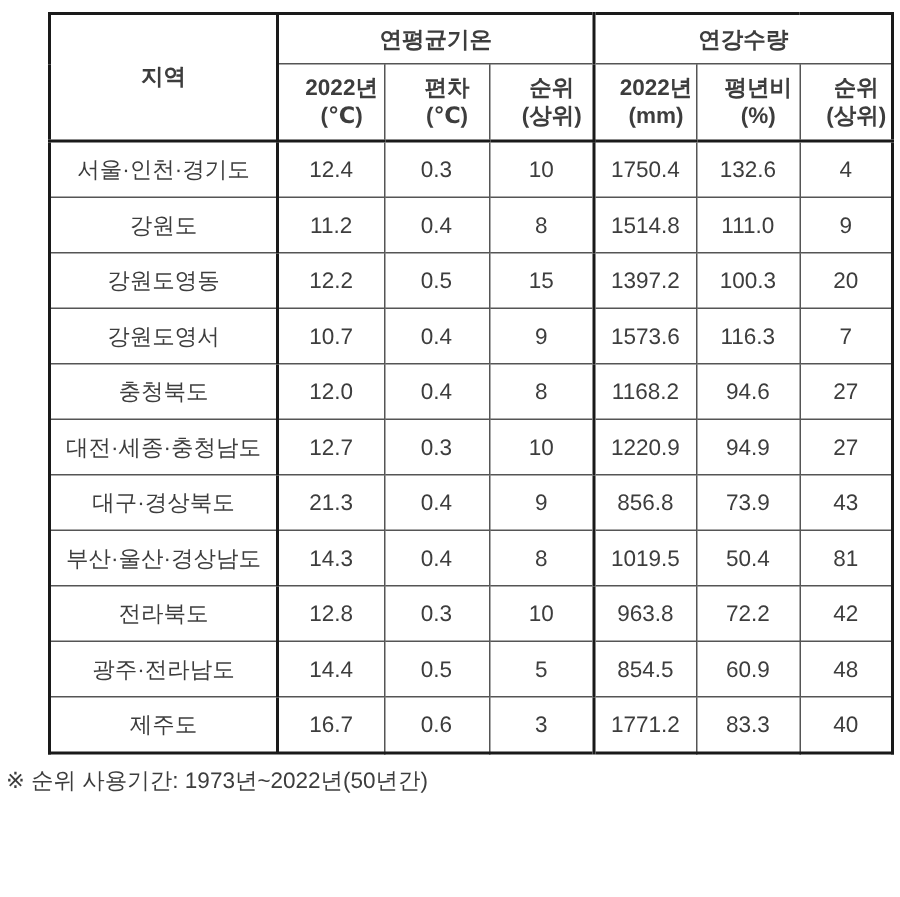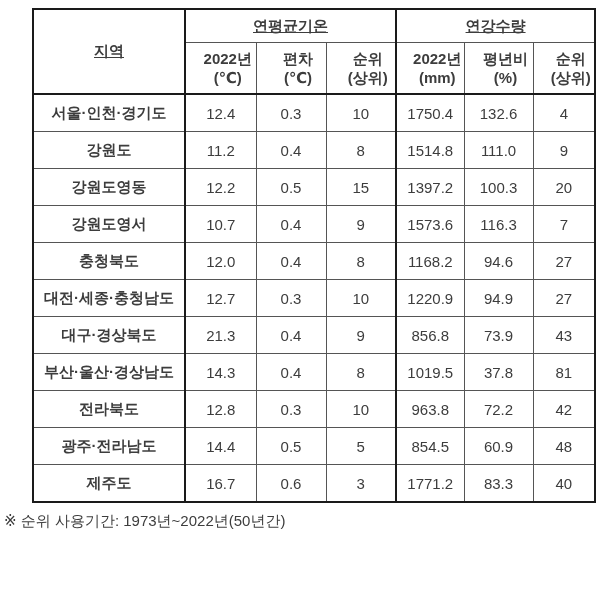--- a/index.html
+++ b/index.html
@@ -36,32 +36,31 @@
     overflow: hidden;
   }
   .thick-r { border-right: 2px solid #1a1a1a !important; }
   th.region-h {
     font-weight: bold;
     border-bottom: 2px solid #1a1a1a !important;
   }
   tr.grp-row th {
     height: 32px;
     font-weight: bold;
-    text-decoration: underline;
   }
   tr.sub-row th {
     height: 50px;
     font-weight: bold;
     white-space: pre-line;
     line-height: 19px;
     border-bottom: 2px solid #1a1a1a !important;
     padding-left: 14px;
   }
   tbody td { height: 36px; font-weight: normal; }
-  tbody td.region { font-weight: bold; border-radius: 14px; }
+  tbody td.region { font-weight: normal; border-radius: 14px; }
   .footnotes {
     position: absolute;
     left: 4px;
     top: 511px;
     font-size: 15px;
     color: #3d3d3d;
   }
   .footnotes .fn {
     line-height: 20px;
     margin-bottom: 10px;
@@ -167,21 +166,21 @@
           <td>856.8</td>
           <td>73.9</td>
           <td>43</td>
         </tr>
         <tr>
           <td class="region thick-r">부산·울산·경상남도</td>
           <td>14.3</td>
           <td>0.4</td>
           <td class="thick-r">8</td>
           <td>1019.5</td>
-          <td>37.8</td>
+          <td>50.4</td>
           <td>81</td>
         </tr>
         <tr>
           <td class="region thick-r">전라북도</td>
           <td>12.8</td>
           <td>0.3</td>
           <td class="thick-r">10</td>
           <td>963.8</td>
           <td>72.2</td>
           <td>42</td>

